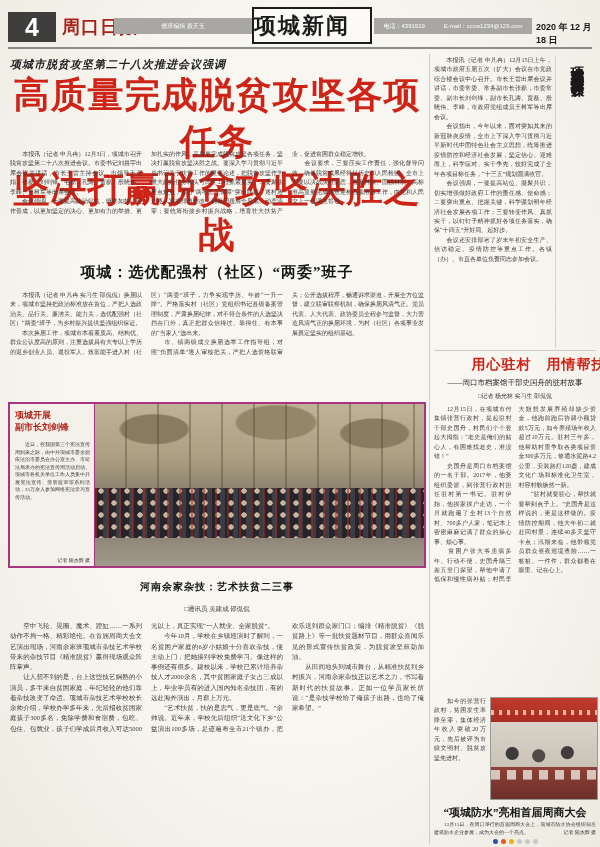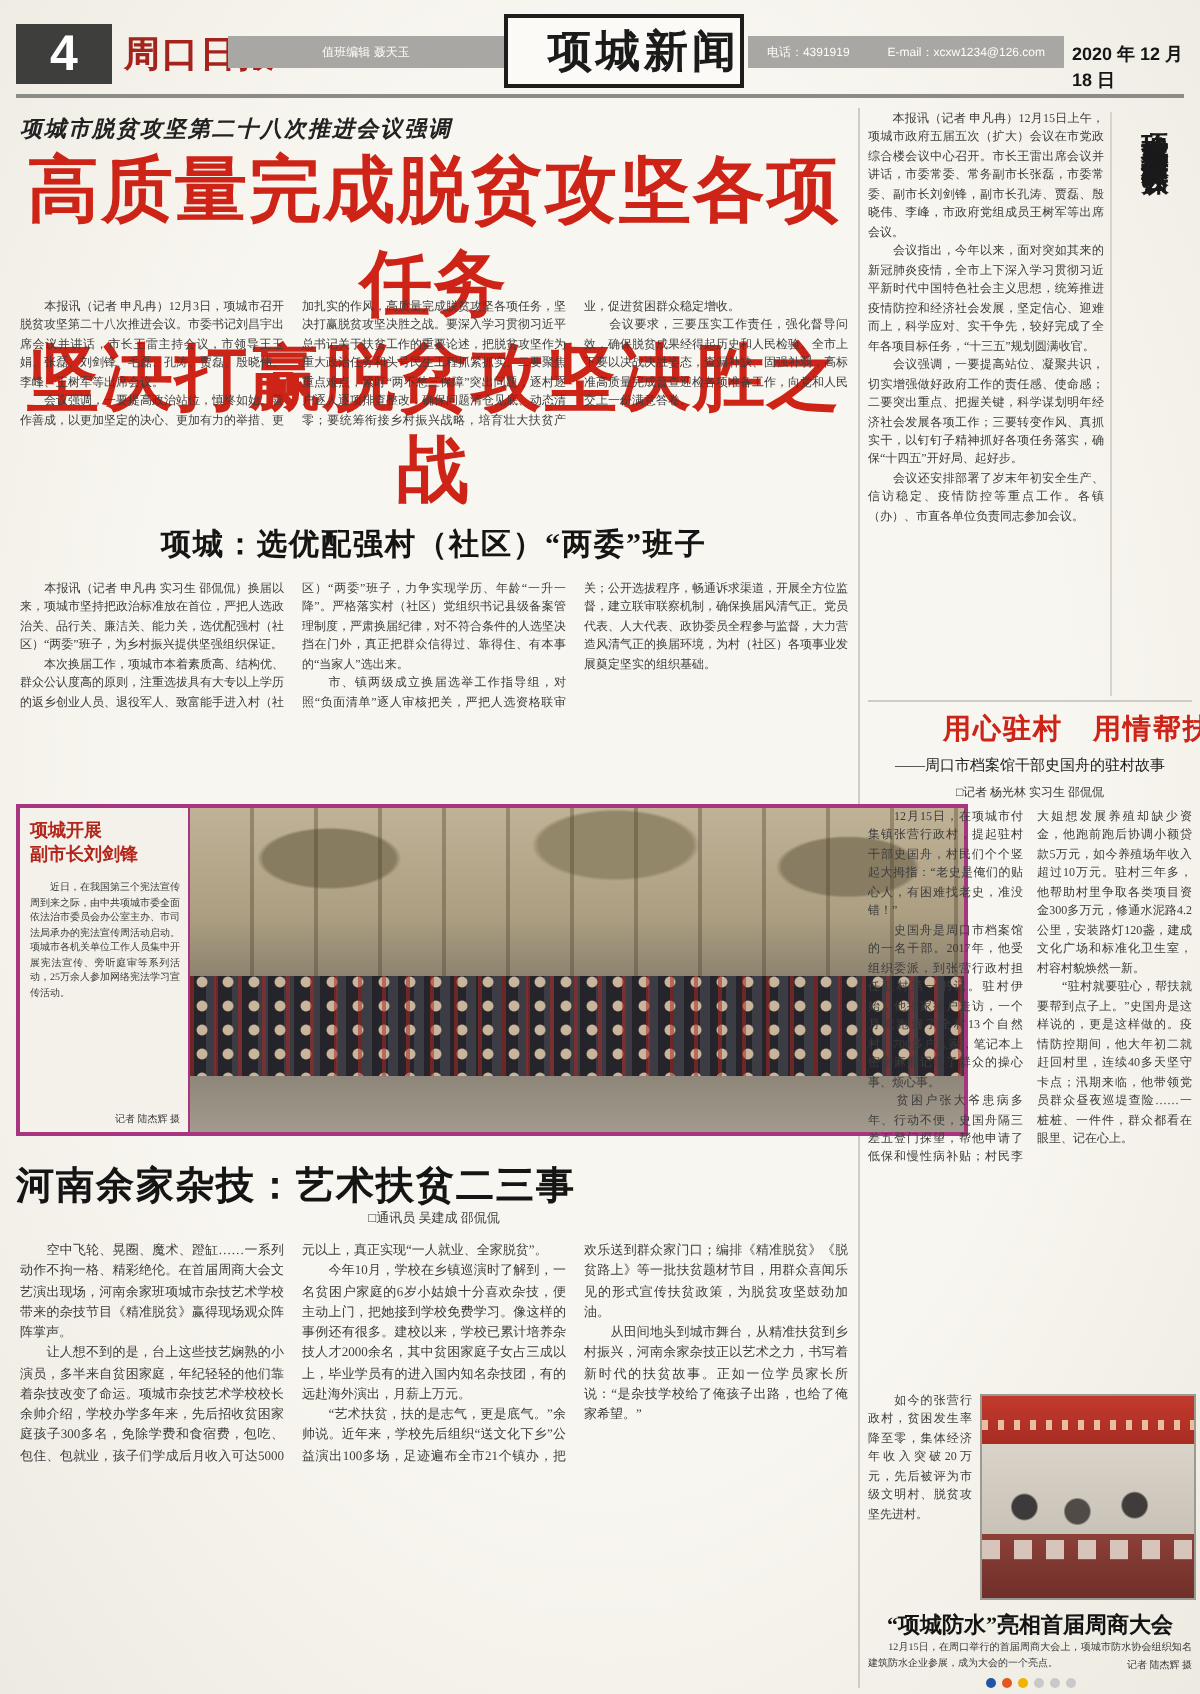--- a/index.html
+++ b/index.html
@@ -11,21 +11,21 @@
 
   
   .pagenum-box { left:8px; top:12px; width:48px; height:30px; background:#3e3e3c; color:#fff;
     font-family:"Liberation Sans",sans-serif; font-weight:bold; font-size:25px; text-align:center; line-height:30px; }
   .paper-name { left:62px; top:15px; font-size:18px; font-weight:bold; color:#a5231d; letter-spacing:1px; }
   .graybar { top:18px; height:16px; background:#a8a7a3; color:#fdfdfb;
     font-family:"Liberation Sans",sans-serif; font-size:6px; display:flex; align-items:center; }
   .graybar-left { left:114px; width:138px; justify-content:center; }
   .graybar-right { left:374px; width:158px; justify-content:space-around; }
   .section-box { left:252px; top:7px; width:120px; height:37px; background:#fbfaf6; border:2px solid #1d1d1d;
-    display:flex; align-items:center; justify-content:flex-end; }
+    display:flex; align-items:center; justify-content:flex-start; }
   .section-box span { font-size:22px; font-weight:bold; letter-spacing:2px; color:#1b1b1b; }
   .date-text { left:536px; top:21px; font-family:"Liberation Sans",sans-serif; font-size:9px; font-weight:bold; color:#161616; }
   .head-rule { left:8px; top:47px; width:584px; height:2px; background:#8b8b88; }
 
   
   .v-rule-main { left:429px; top:54px; width:1px; height:790px; background:#cfccc4; }
   .v-rule-right { left:555px; top:56px; width:1px; height:292px; background:#d6d3cb; }
   .h-rule-right { left:434px; top:350px; width:162px; height:1px; background:#cfccc4; }
 
   
@@ -34,21 +34,21 @@
     font-size:36px; font-weight:bold; line-height:1.3; letter-spacing:1px; }
   .body-text { font-size:6px; line-height:1.58; color:#3c3c3c; text-align:justify;
     white-space:pre-line; overflow:hidden; }
   .cols3 { column-count:3; column-gap:9px; }
   .cols2 { column-count:2; column-gap:7px; }
   .body-lead { left:10px; top:150px; width:414px; height:106px; }
   .mid-headline { left:8px; top:263px; width:418px; text-align:center; font-size:15px; font-weight:bold; color:#151515; letter-spacing:1px; }
   .body-village { left:10px; top:291px; width:414px; height:105px; }
 
   
-  .photo-block { left:8px; top:402px; width:476px; height:166px; border:2px solid #a8357f; background:#f4f1ea; display:flex; }
+  .photo-block { left:8px; top:402px; width:418px; height:166px; border:2px solid #a8357f; background:#f4f1ea; display:flex; }
   .law-panel { width:84px; height:100%; padding:5px 4px 3px 5px; display:flex; flex-direction:column; }
   .law-title { color:#b3261c; font-weight:bold; font-size:9px; line-height:1.35; }
   .law-caption { margin-top:8px; font-size:5px; line-height:1.5; color:#3a3a3a; text-align:justify; white-space:pre-line; overflow:hidden; flex:1; }
   .law-credit { font-size:5px; color:#3a3a3a; text-align:right; }
   .photo-main { flex:1; position:relative; border-left:1px solid #a8357f; overflow:hidden; }
   .ph-trees { position:absolute; left:0; top:0; right:0; height:52%;
     background:
       repeating-linear-gradient(90deg, transparent 0 30px, rgba(70,58,38,.35) 30px 32px),
       radial-gradient(ellipse 60px 26px at 18% 30%, #877c60 0 55%, transparent 60%),
       radial-gradient(ellipse 70px 30px at 55% 22%, #93876a 0 55%, transparent 60%),
@@ -58,21 +58,21 @@
     background:
       repeating-linear-gradient(90deg, rgba(170,40,35,.55) 0 2px, transparent 2px 12px),
       radial-gradient(circle 3px at 6px 3px, #c9b59b 0 2.4px, transparent 3px),
       repeating-linear-gradient(90deg,#24242a 0 8px, #3b3c44 8px 13px),
       #303138;
     background-size:auto, 13px 12px, auto, auto; }
   .ph-ground { position:absolute; left:0; bottom:0; right:0; height:17%;
     background:linear-gradient(180deg,#8e8678, #a29a8c); }
 
   
-  .acro-headline { left:8px; top:580px; width:418px; font-size:19px; font-weight:bold; color:#151515; letter-spacing:1px; }
+  .acro-headline { left:8px; top:580px; width:418px; text-align:center; font-size:10px; font-weight:bold; color:#151515; letter-spacing:1px; }
   .acro-byline { left:8px; top:605px; width:418px; text-align:center; font-size:6.5px; color:#3a3a3a; }
   .body-acro { left:10px; top:621px; width:414px; height:222px; font-size:6.5px; }
 
   
   .body-gov { left:434px; top:56px; width:118px; height:292px; }
   .vert-headline { left:558px; top:56px; width:38px; height:292px; writing-mode:vertical-rl;
     font-size:13.5px; font-weight:bold; color:#1a1a1a; line-height:38px; letter-spacing:1px; text-align:justify; }
   .zc-headline { left:456px; top:356px; width:166px; text-align:center; font-size:14px; font-weight:bold; color:#ce2417; letter-spacing:1px; }
   .zc-subtitle { left:432px; top:378px; width:166px; text-align:center; font-size:7.5px; font-weight:normal; color:#222; }
   .zc-byline { left:432px; top:392px; width:166px; text-align:center; font-size:6px; color:#3a3a3a; }

